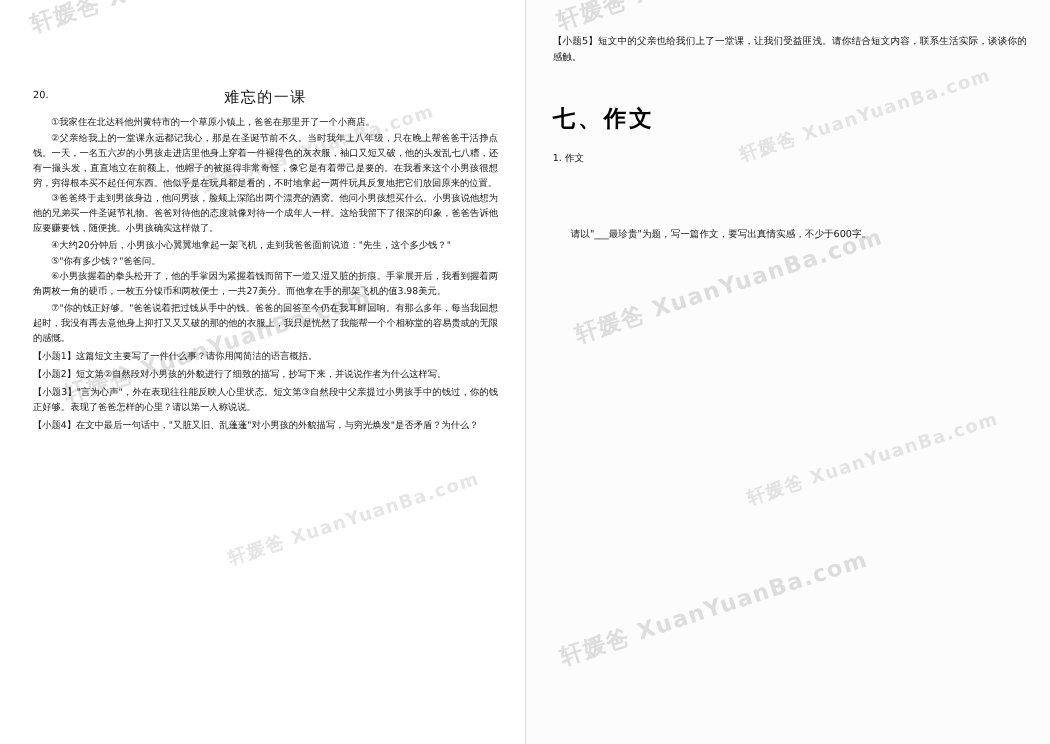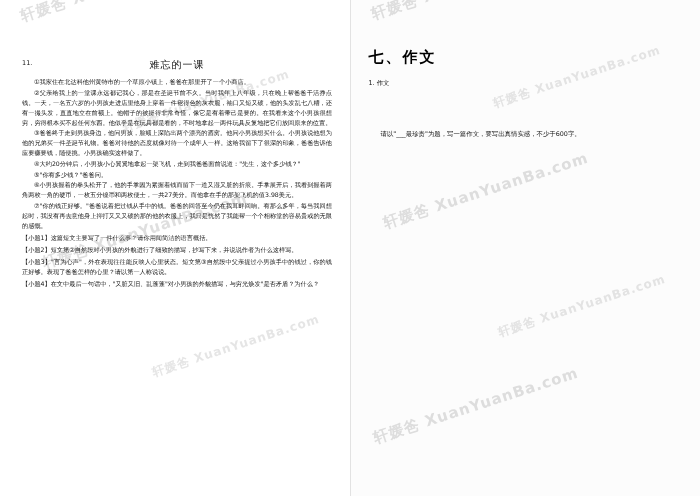--- a/index.html
+++ b/index.html
@@ -136,21 +136,21 @@
 
 <div class="page">
 
   <div class="sheet left">
     <div class="wm wm1">轩媛爸 XuanYuanBa.com</div>
     <div class="wm small wm2">轩媛爸 XuanYuanBa.com</div>
     <div class="wm wm3">轩媛爸 XuanYuanBa.com</div>
     <div class="wm small wm4">轩媛爸 XuanYuanBa.com</div>
 
     <div class="inner-left">
-      <div class="q-number">11.</div>
+      <div class="q-number">20.</div>
       <div class="doc-title">难忘的一课</div>
 
       <p class="para">①我家住在北达科他州黄特市的一个草原小镇上，爸爸在那里开了一个小商店。</p>
       <p class="para">②父亲给我上的一堂课永远都记我心，那是在圣诞节前不久。当时我年上八年级，只在晚上帮爸爸干活挣点钱。一天，一名五六岁的小男孩走进店里他身上穿着一件褪得色的灰衣服，袖口又短又破，他的头发乱七八糟，还有一撮头发，直直地立在前额上。他帽子的被挺得非常奇怪，像它是有着带己是要的。在我看来这个小男孩很想穷，穷得根本买不起任何东西。他似乎是在玩具都是看的，不时地拿起一两件玩具反复地把它们放回原来的位置。</p>
       <p class="para">③爸爸终于走到男孩身边，他问男孩，脸颊上深陷出两个漂亮的酒窝。他问小男孩想买什么。小男孩说他想为他的兄弟买一件圣诞节礼物。爸爸对待他的态度就像对待一个成年人一样。这给我留下了很深的印象，爸爸告诉他应要赚要钱，随便挑。小男孩确实这样做了。</p>
       <p class="para">④大约20分钟后，小男孩小心翼翼地拿起一架飞机，走到我爸爸面前说道："先生，这个多少钱？"</p>
       <p class="para">⑤"你有多少钱？"爸爸问。</p>
       <p class="para">⑥小男孩握着的拳头松开了，他的手掌因为紧握着钱而留下一道又湿又脏的折痕。手掌展开后，我看到握着两角两枚一角的硬币，一枚五分镍币和两枚便士，一共27美分。而他拿在手的那架飞机的值3.98美元。</p>
       <p class="para">⑦"你的钱正好够。"爸爸说着把过钱从手中的钱。爸爸的回答至今仍在我耳畔回响。有那么多年，每当我回想起时，我没有再去意他身上抑打又又又破的那的他的衣服上，我只是恍然了我能帮一个个相称堂的容易贵或的无限的感慨。</p>
 
@@ -162,20 +162,21 @@
   </div>
 
   <div class="sheet right">
     <div class="wm wmr1">轩媛爸 XuanYuanBa.com</div>
     <div class="wm small wmr2">轩媛爸 XuanYuanBa.com</div>
     <div class="wm wmr3">轩媛爸 XuanYuanBa.com</div>
     <div class="wm small wmr4">轩媛爸 XuanYuanBa.com</div>
     <div class="wm wmr5">轩媛爸 XuanYuanBa.com</div>
 
     <div class="inner-right">
+      <p class="box-para">【小题5】短文中的父亲也给我们上了一堂课，让我们受益匪浅。请你结合短文内容，联系生活实际，谈谈你的感触。</p>
 
       <div class="section-head">七、作文</div>
 
       <div class="small-label">1. 作文</div>
 
 
       <div class="spacer-lines"></div>
 
       <p class="right-para gap">请以"___最珍贵"为题，写一篇作文，要写出真情实感，不少于600字。</p>
     </div>

